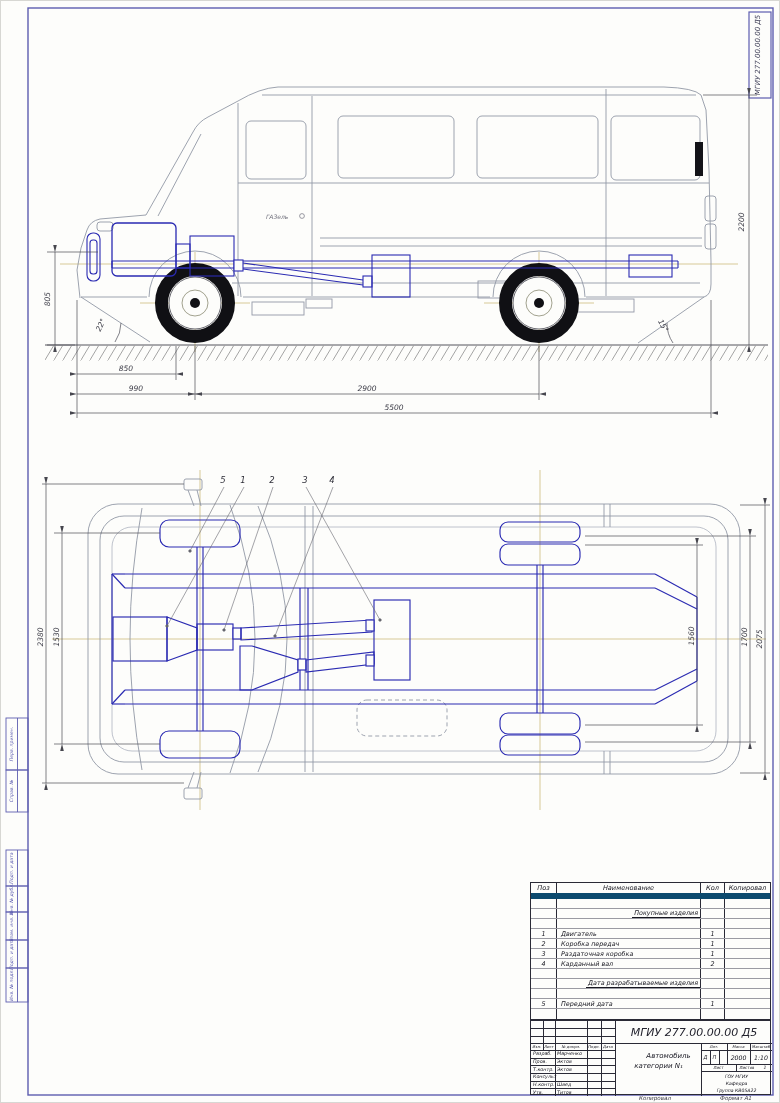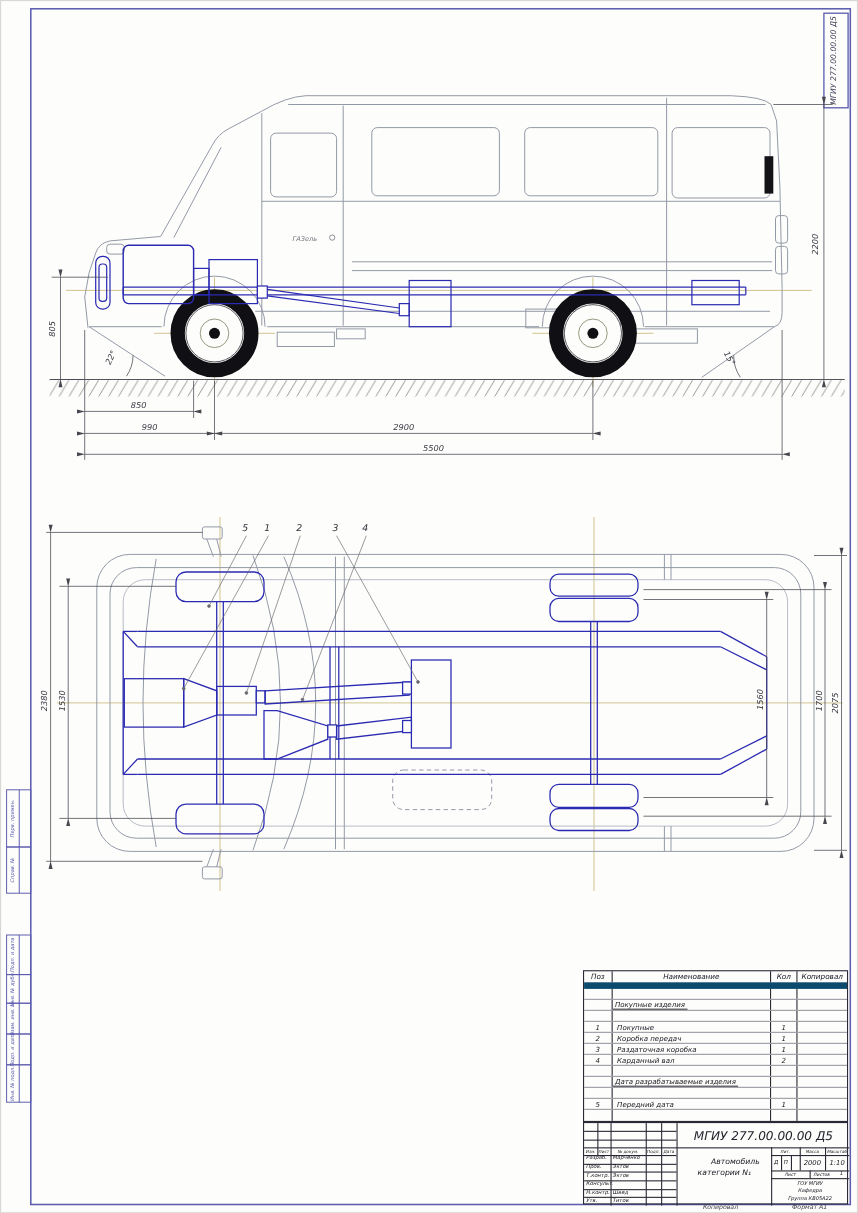--- a/index.html
+++ b/index.html
@@ -9,21 +9,21 @@
   .ptable{position:absolute;left:530px;top:882px;width:241px;height:138px;
           border:1.3px solid #2a2a36;box-sizing:border-box;color:#16161f;
           font:italic 6.4px "DejaVu Sans",sans-serif;}
   .pt-row{display:grid;grid-template-columns:26px 144px 24px 1fr;height:10px;
           border-bottom:0.6px solid #9a9aa2;box-sizing:border-box;}
   .pt-head{height:16px;border-bottom:6px solid #0c4a6e;font-size:6.6px;}
   .pt-c{border-right:0.9px solid #2a2a36;display:flex;align-items:center;justify-content:center;
         overflow:hidden;white-space:nowrap;box-sizing:border-box;}
   .pt-c.last{border-right:none;}
   .pt-c.nm{justify-content:flex-start;padding-left:4px;}
-  .pt-c.secw{justify-content:flex-start;padding-left:0;}
+  .pt-c.secw{justify-content:flex-end;padding-left:0;}
   .sec-t{border-bottom:0.7px solid #16161f;padding:0 2px;}
   .tb{position:absolute;left:530px;top:1020px;width:241px;height:75px;
       border:1.4px solid #2a2a36;box-sizing:border-box;color:#15151f;
       font:italic 4.8px "DejaVu Sans",sans-serif;}
   .tb .vl{position:absolute;width:0.9px;background:#2a2a36;}
   .tb .hl{position:absolute;height:0.9px;background:#2a2a36;}
   .tb .tx{position:absolute;display:flex;align-items:center;justify-content:center;
           overflow:hidden;white-space:nowrap;}
   .tb .lft{justify-content:flex-start;padding-left:2px;}
   .ft{position:absolute;color:#3a3a45;font:italic 5.6px "DejaVu Sans",sans-serif;
@@ -332,21 +332,21 @@
         <div class="pt-c last"></div>
   </div>
   <div class="pt-row">
         <div class="pt-c"></div>
         <div class="pt-c"></div>
         <div class="pt-c"></div>
         <div class="pt-c last"></div>
       </div>
   <div class="pt-row">
     <div class="pt-c">1</div>
-    <div class="pt-c nm">Покупные</div>
+    <div class="pt-c nm">Двигатель</div>
     <div class="pt-c">1</div>
     <div class="pt-c last"></div>
   </div>
   <div class="pt-row">
     <div class="pt-c">2</div>
     <div class="pt-c nm">Коробка передач</div>
     <div class="pt-c">1</div>
     <div class="pt-c last"></div>
   </div>
   <div class="pt-row">

